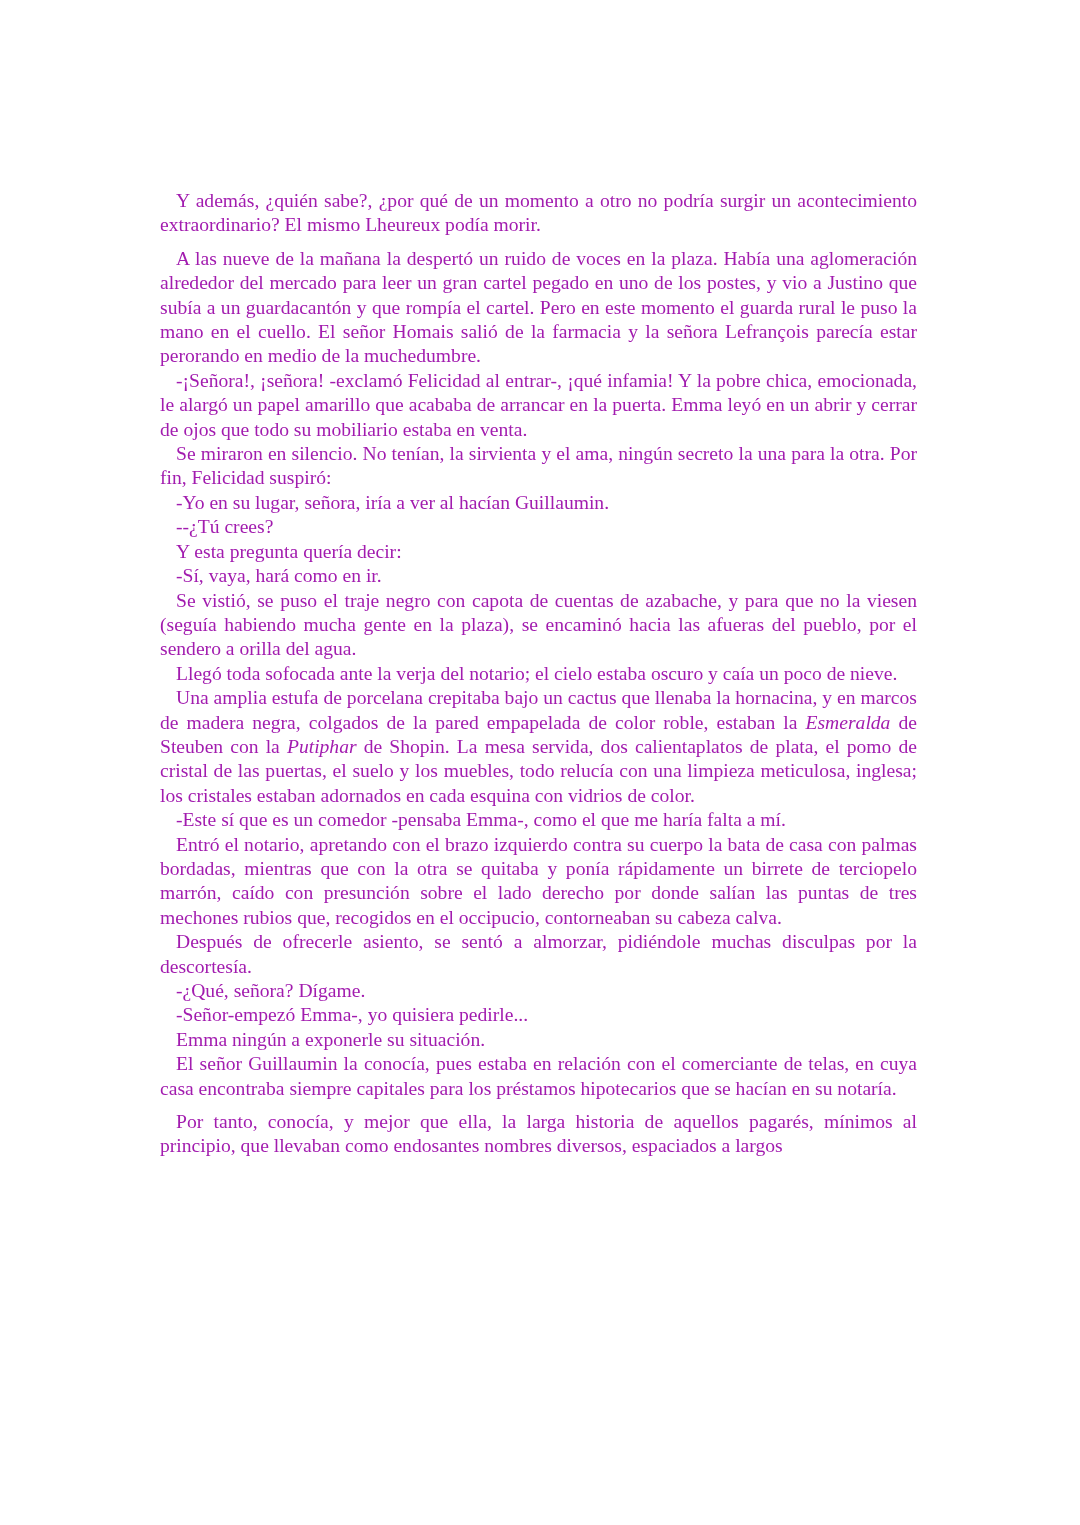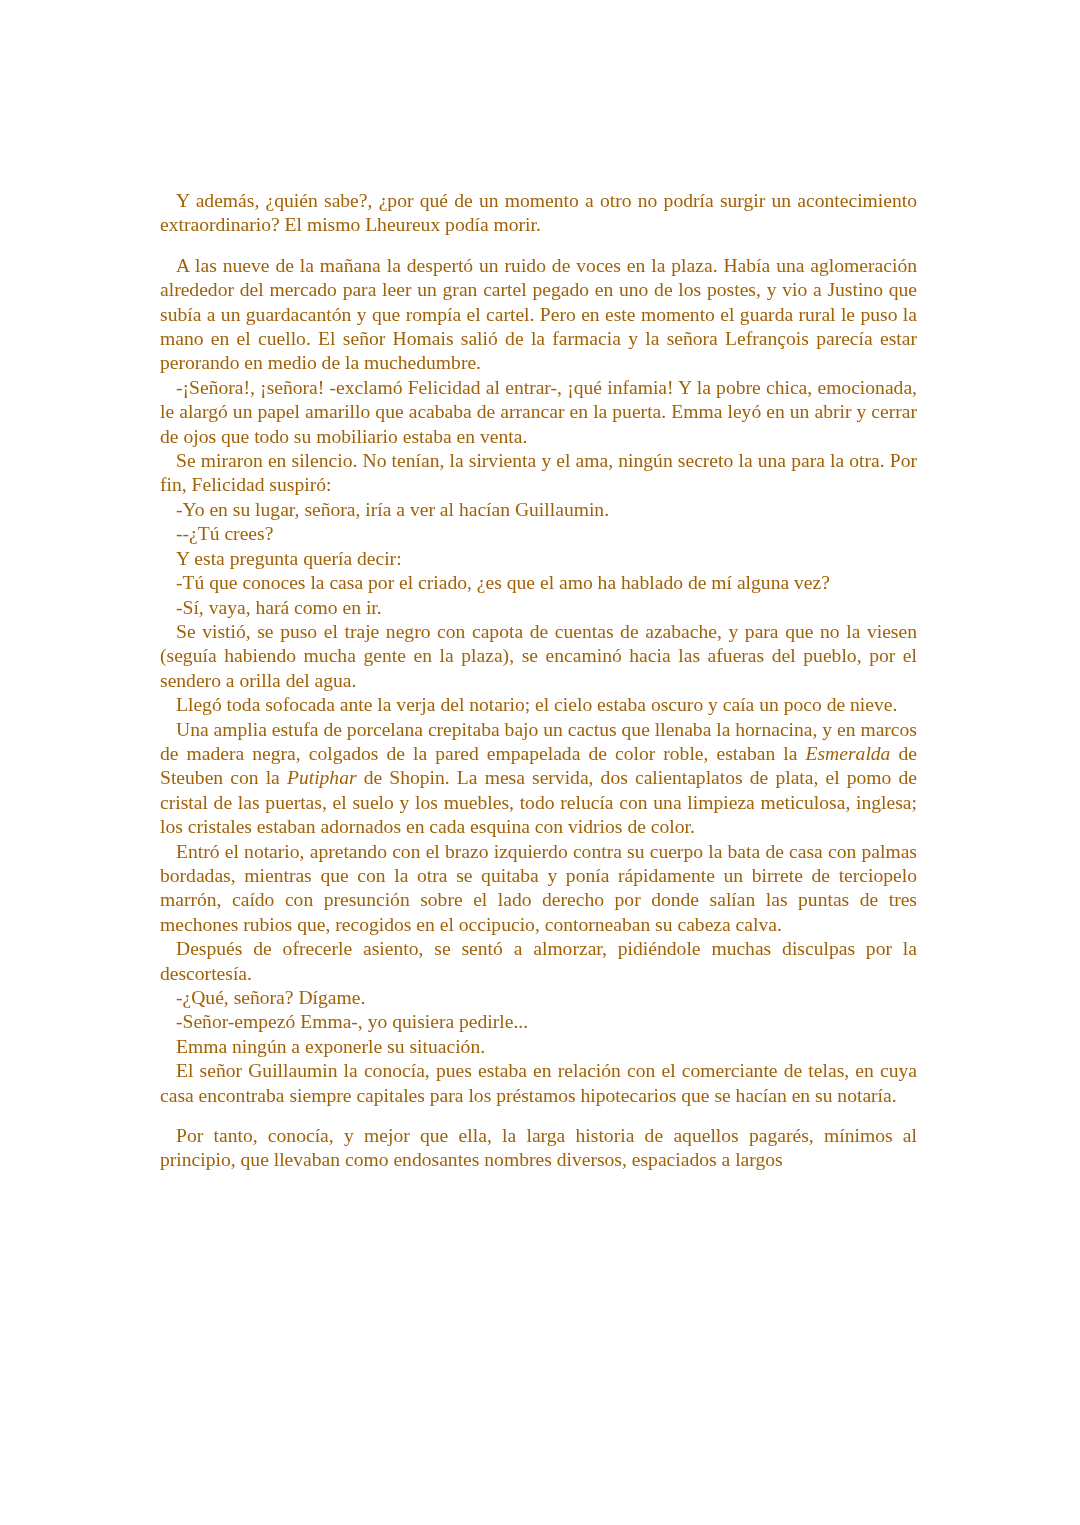--- a/index.html
+++ b/index.html
@@ -5,46 +5,46 @@
   html, body { margin: 0; padding: 0; background: #ffffff; }
   body { width: 1080px; height: 1525px; position: relative; overflow: hidden; }
   .page {
     position: absolute;
     left: 160px;
     top: 189px;
     width: 757px;
     font-family: "Liberation Serif", "DejaVu Serif", serif;
     font-size: 19.6px;
     line-height: 24.4px;
-    color: #a16207;
+    color: #a21caf;
   }
   .page p {
     margin: 0;
     text-indent: 16px;
     text-align: justify;
   }
-  .page p.gap { margin-top: 16px; }
+  .page p.gap { margin-top: 9px; }
   .page em { font-style: italic; }
 </style>
 </head>
 <body>
 
 <div class="page">
   <p>Y además, ¿quién sabe?, ¿por qué de un momento a otro no podría surgir un acontecimiento extraordinario? El mismo Lheureux podía morir.</p>
   <p class="gap">A las nueve de la mañana la despertó un ruido de voces en la plaza. Había una aglomeración alrededor del mercado para leer un gran cartel pegado en uno de los postes, y vio a Justino que subía a un guardacantón y que rompía el cartel. Pero en este momento el guarda rural le puso la mano en el cuello. El señor Homais salió de la farmacia y la señora Lefrançois parecía estar perorando en medio de la muchedumbre.</p>
   <p>-¡Señora!, ¡señora! -exclamó Felicidad al entrar-, ¡qué infamia! Y la pobre chica, emocionada, le alargó un papel amarillo que acababa de arrancar en la puerta. Emma leyó en un abrir y cerrar de ojos que todo su mobiliario estaba en venta.</p>
   <p>Se miraron en silencio. No tenían, la sirvienta y el ama, ningún secreto la una para la otra. Por fin, Felicidad suspiró:</p>
   <p>-Yo en su lugar, señora, iría a ver al hacían Guillaumin.</p>
   <p>--¿Tú crees?</p>
   <p>Y esta pregunta quería decir:</p>
-  <p>-Tú que conoces la casa por el criado, ¿es que el amo ha hablado de mí alguna vez?</p>
   <p>-Sí, vaya, hará como en ir.</p>
   <p>Se vistió, se puso el traje negro con capota de cuentas de azabache, y para que no la viesen (seguía habiendo mucha gente en la plaza), se encaminó hacia las afueras del pueblo, por el sendero a orilla del agua.</p>
   <p>Llegó toda sofocada ante la verja del notario; el cielo estaba oscuro y caía un poco de nieve.</p>
   <p><span>Una amplia estufa de porcelana crepitaba bajo un cactus que llenaba la hornacina, y en marcos de madera negra, colgados de la pared empapelada de color roble, estaban la</span> <em>Esmeralda</em><span> de Steuben con la </span><em>Putiphar</em><span> de Shopin. La mesa servida, dos calientaplatos de plata, el pomo de cristal de las puertas, el suelo y los muebles, todo relucía con una limpieza meticulosa, inglesa; los cristales estaban adornados en cada esquina con vidrios de color.</span></p>
+  <p>-Este sí que es un comedor -pensaba Emma-, como el que me haría falta a mí.</p>
   <p>Entró el notario, apretando con el brazo izquierdo contra su cuerpo la bata de casa con palmas bordadas, mientras que con la otra se quitaba y ponía rápidamente un birrete de terciopelo marrón, caído con presunción sobre el lado derecho por donde salían las puntas de tres mechones rubios que, recogidos en el occipucio, contorneaban su cabeza calva.</p>
   <p>Después de ofrecerle asiento, se sentó a almorzar, pidiéndole muchas disculpas por la descortesía.</p>
   <p>-¿Qué, señora? Dígame.</p>
   <p>-Señor-empezó Emma-, yo quisiera pedirle...</p>
   <p>Emma ningún a exponerle su situación.</p>
   <p>El señor Guillaumin la conocía, pues estaba en relación con el comerciante de telas, en cuya casa encontraba siempre capitales para los préstamos hipotecarios que se hacían en su notaría.</p>
   <p class="gap">Por tanto, conocía, y mejor que ella, la larga historia de aquellos pagarés, mínimos al principio, que llevaban como endosantes nombres diversos, espaciados a largos</p>
 </div>
 
 </body></html>

